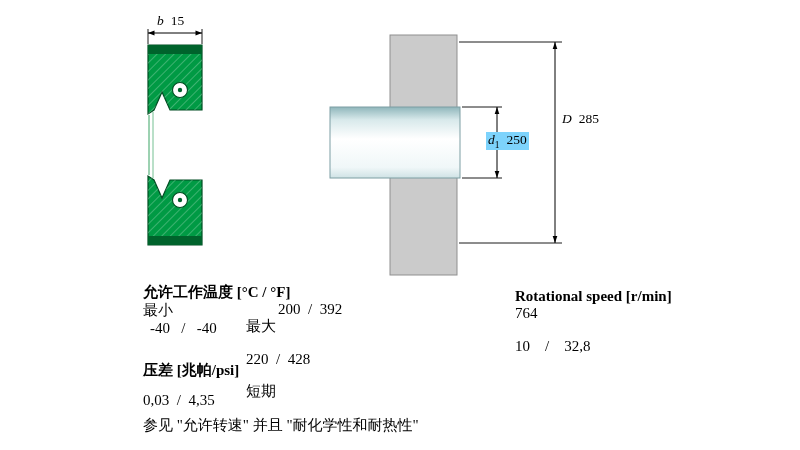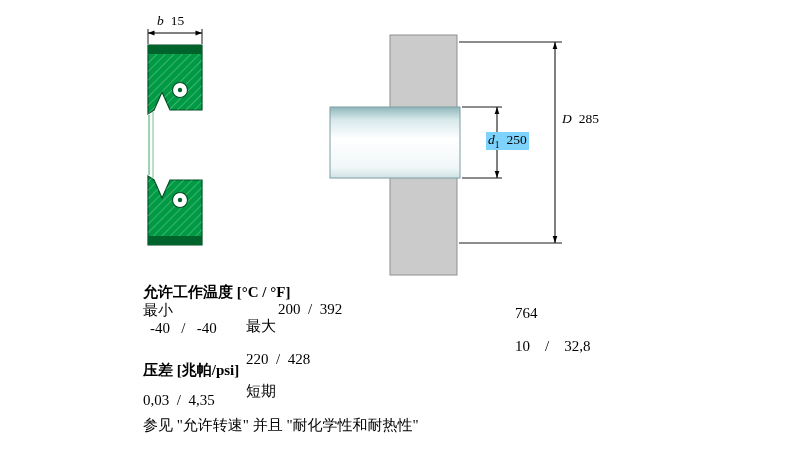--- a/index.html
+++ b/index.html
@@ -109,16 +109,17 @@
   <div class="abs t" style="left:246px; top:302px;margin-left:32px;">200  /  392</div>
 
   <div class="abs t" style="left:246px; top:336px;margin-top:48px;">短期</div>
   <div class="abs t" style="left:246px; top:352px;">220  /  428</div>
 
   <div class="abs t bold" style="left:143px; top:363px;">压差 [兆帕/psi]</div>
   <div class="abs t" style="left:143px; top:393px;">0,03  /  4,35</div>
 
   <div class="abs t" style="left:143px; top:418px;">参见 "允许转速" 并且 "耐化学性和耐热性"</div>
 
+  <div class="abs t bold" style="left:515px; top:289px;">Rotational speed [r/min]</div>
   <div class="abs t" style="left:515px; top:306px;">764</div>
   <div class="abs t" style="left:515px; top:339px;">10    /    32,8</div>
 
 </div>
 
 </body></html>

